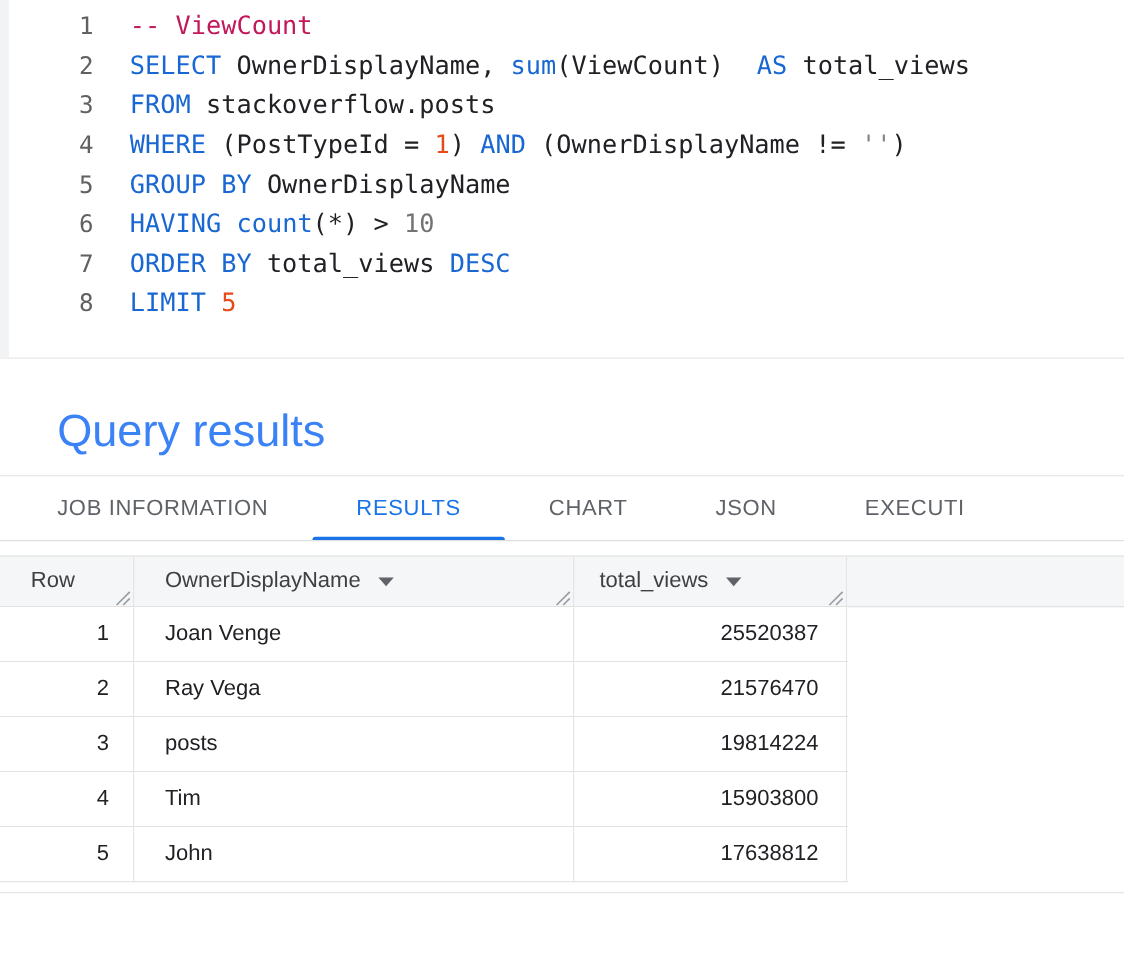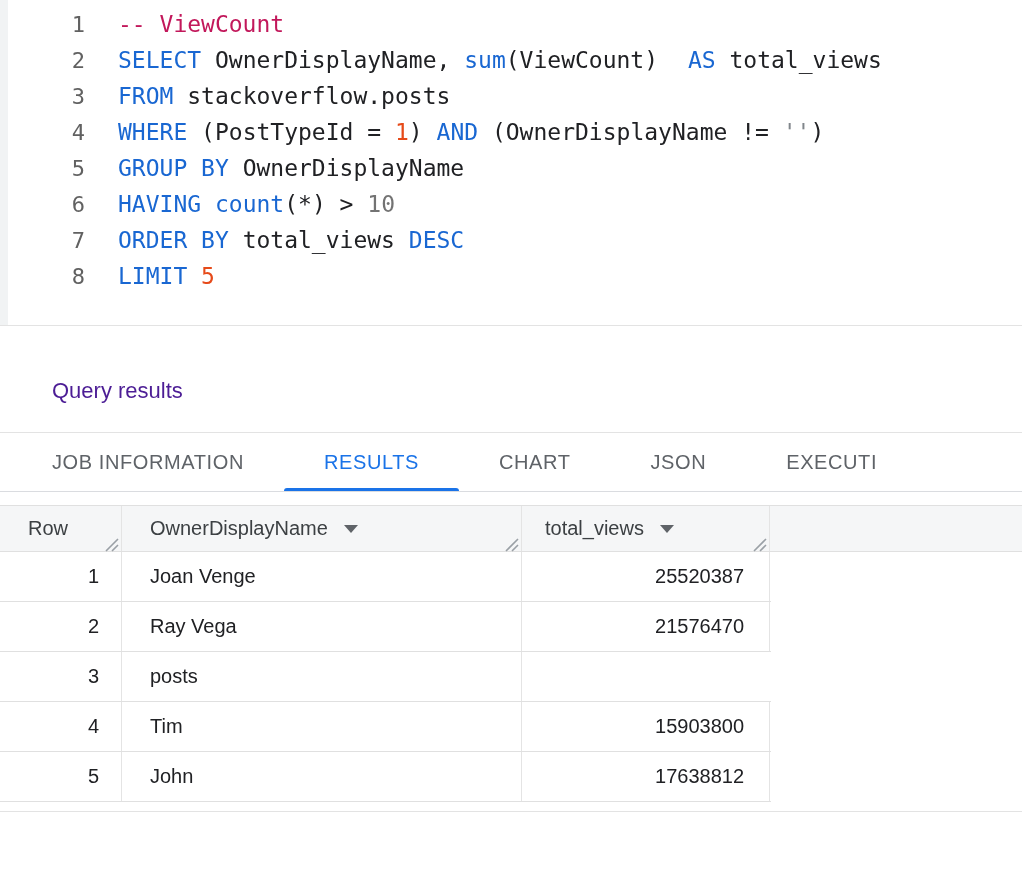--- a/index.html
+++ b/index.html
@@ -39,21 +39,21 @@
   }
   .code-text { padding-left: 33px; white-space: pre; }
 
   
   .results-header {
     height: 107px;
     display: flex; align-items: center;
     padding-left: 52px;
     border-bottom: 1px solid #e3e3e3;
   }
-  .results-title { font-size: 22px; font-weight: 400; color: #4c1d95; margin-top: 24px; }
+  .results-title { font-size: 41px; font-weight: 400; color: #3b82f6; margin-top: 24px; }
 
   
   .tabs {
     height: 59px;
     display: flex;
     padding-left: 12px;
     border-bottom: 1px solid #dadce0;
     position: relative;
     overflow: hidden;
     white-space: nowrap;
@@ -225,20 +225,21 @@
           <div class="td td--views">25520387</div>
         </div>
         <div class="tr">
           <div class="td td--row">2</div>
           <div class="td td--owner">Ray Vega</div>
           <div class="td td--views">21576470</div>
         </div>
         <div class="tr">
           <div class="td td--row">3</div>
           <div class="td td--owner">posts</div>
+          <div class="td td--views">19814224</div>
         </div>
         <div class="tr">
           <div class="td td--row">4</div>
           <div class="td td--owner">Tim</div>
           <div class="td td--views">15903800</div>
         </div>
         <div class="tr">
           <div class="td td--row">5</div>
           <div class="td td--owner">John</div>
           <div class="td td--views">17638812</div>

